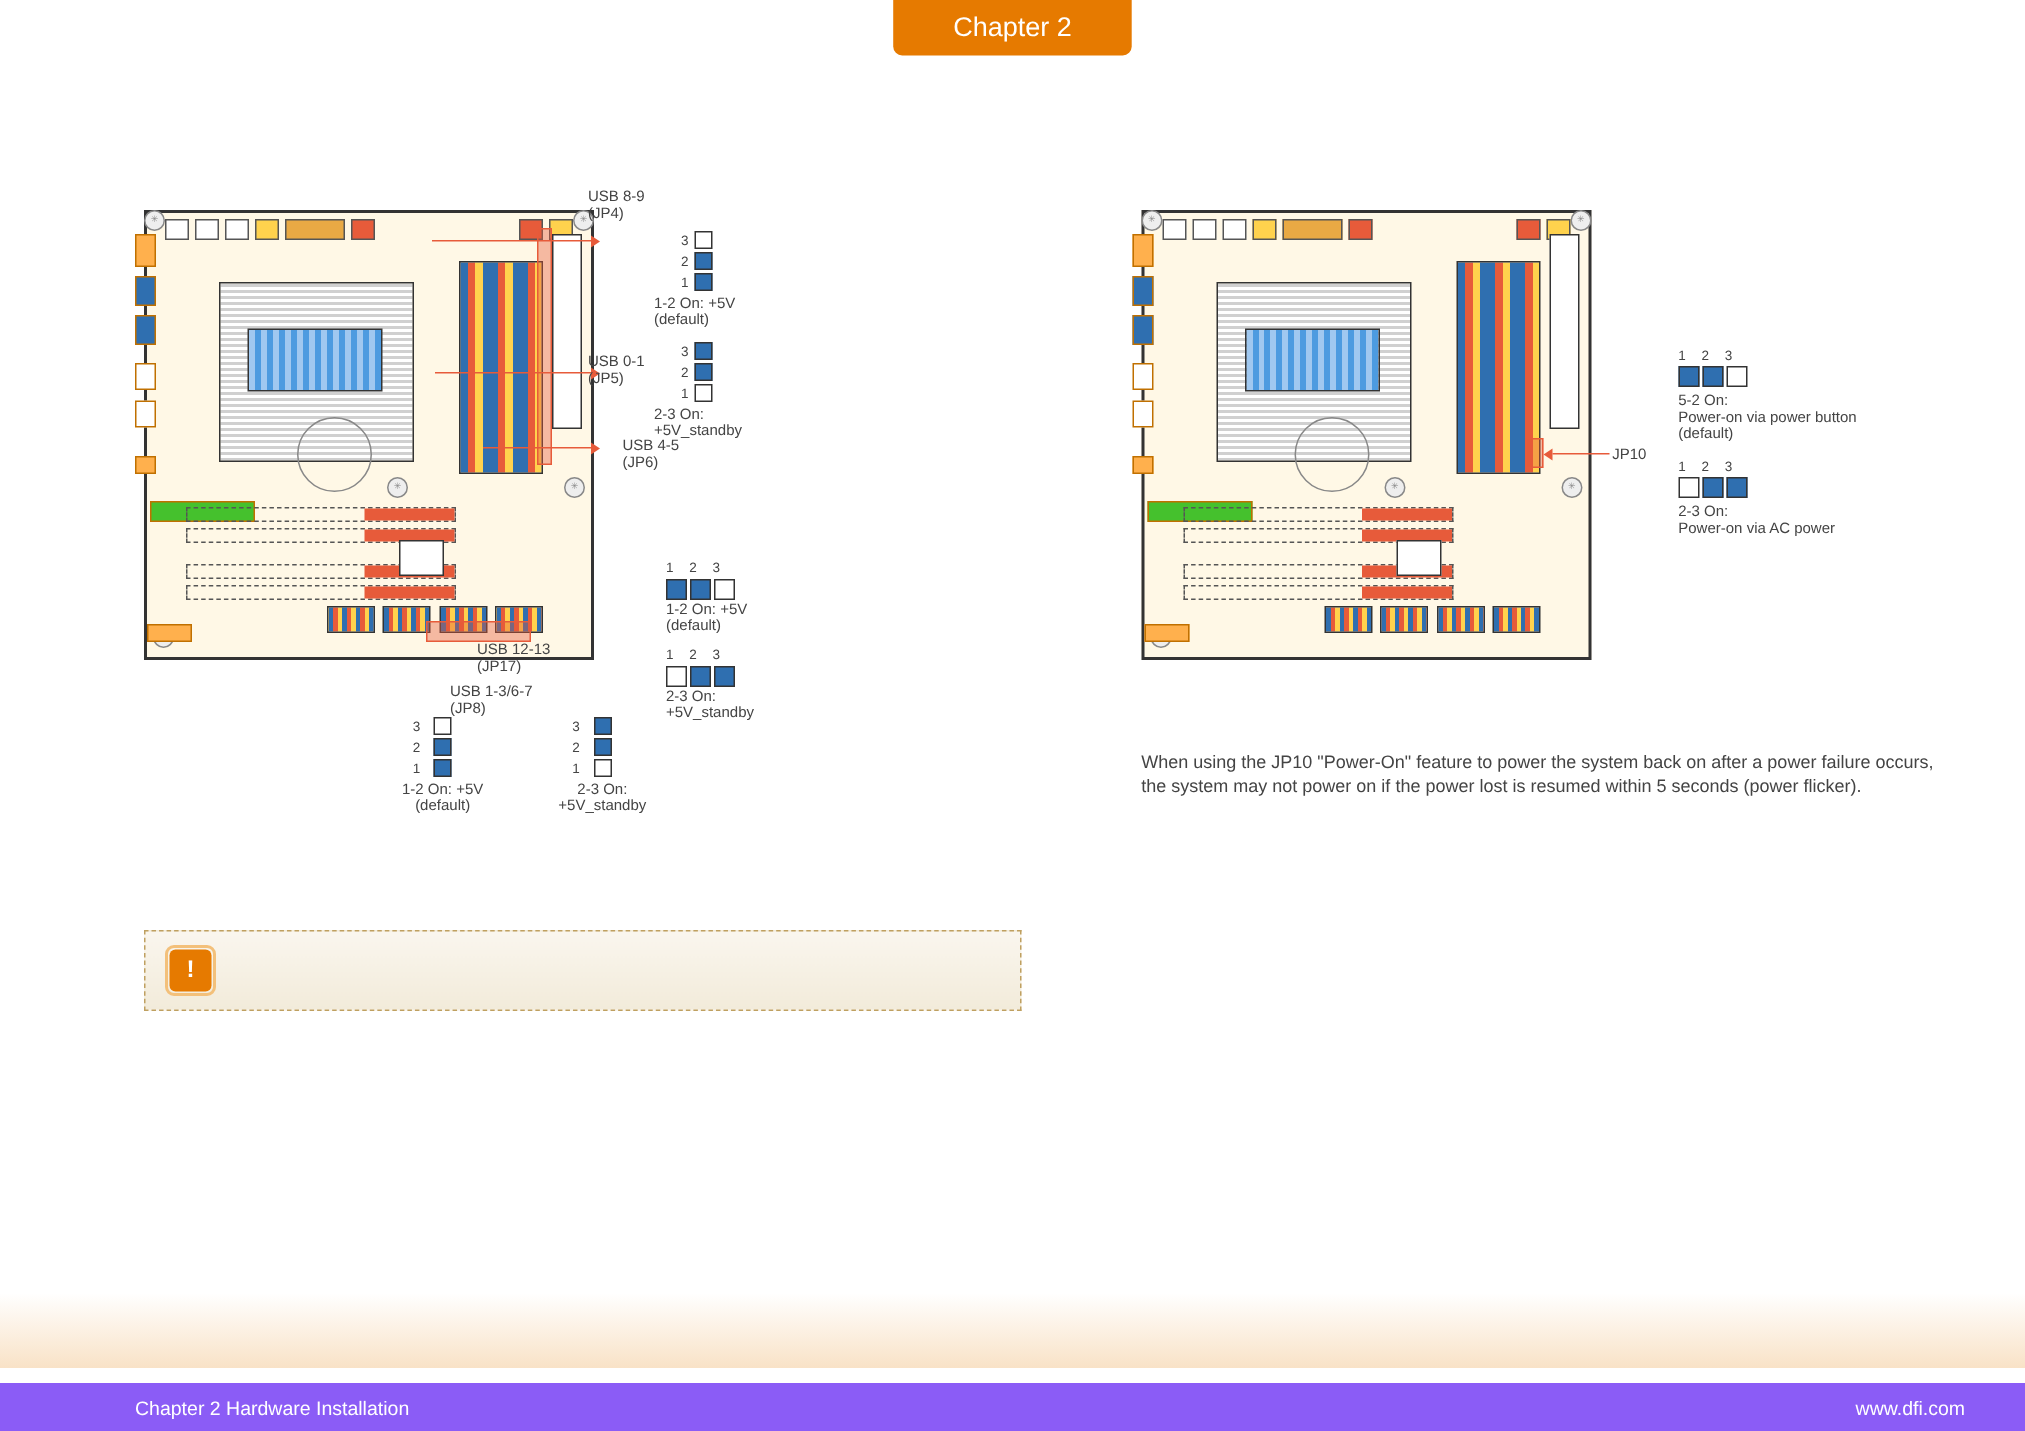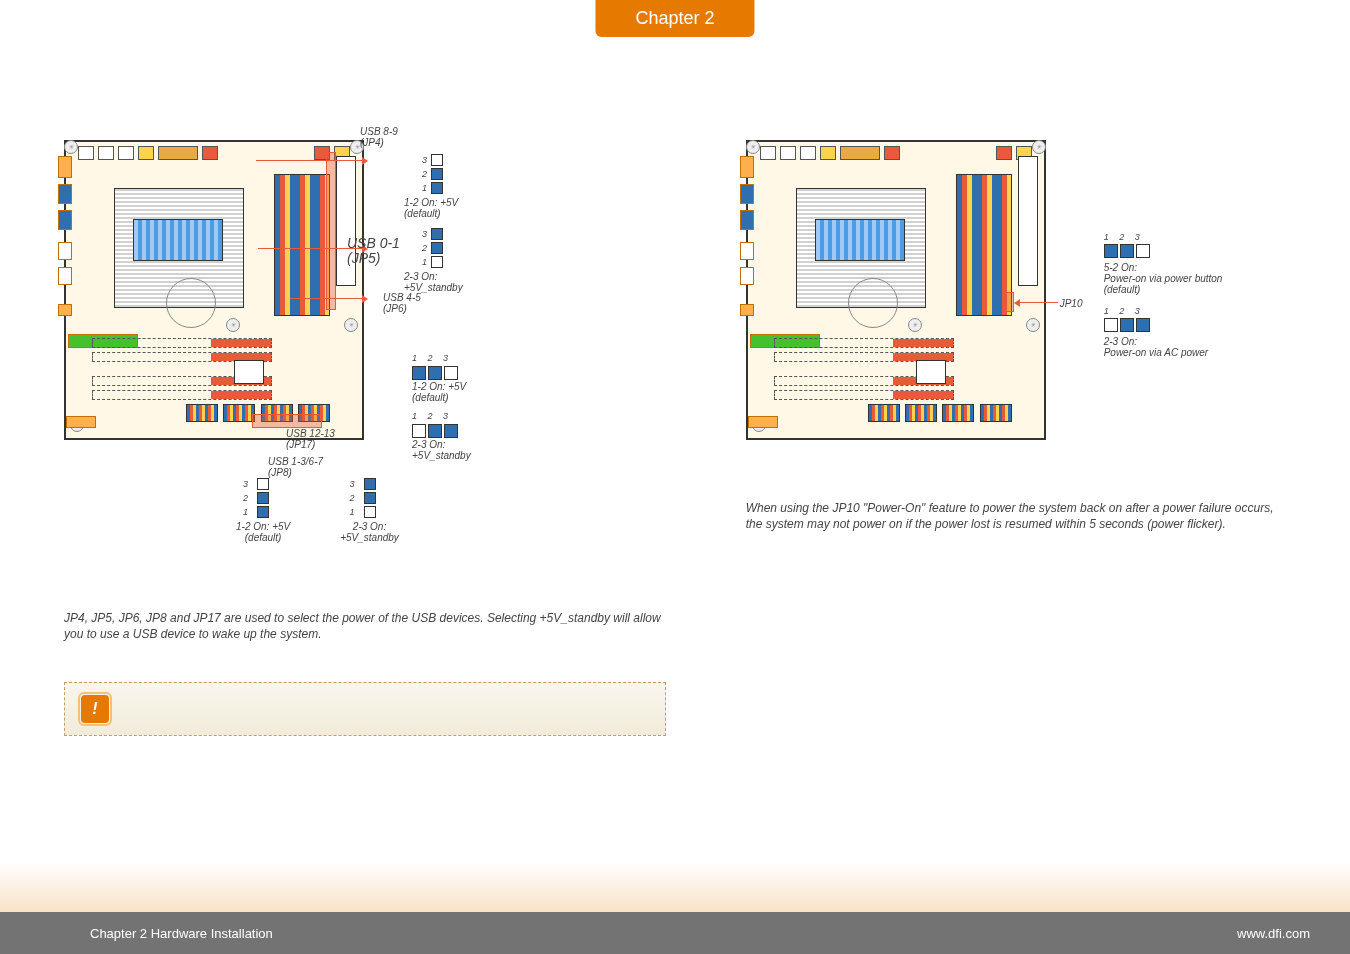--- a/index.html
+++ b/index.html
@@ -22,23 +22,22 @@
     font-size: 18px;
     padding: 8px 40px;
     border-radius: 0 0 6px 6px;
   }
   .page {
     position: absolute;
     top: 60px;
     left: 0; right: 0;
     bottom: 60px;
     display: flex;
-    padding: 80px 60px 40px 64px;
+    padding: 80px 60px 40px 96px;
     gap: 80px;
-    font-style: italic;
   }
   .col {
     flex: 1;
     font-size: 12px;
     color: #444;
     line-height: 1.35;
   }
   .col-left { flex: 1.05; }
   .col-right { flex: 0.95; }
 
@@ -112,29 +111,29 @@
 
   
   .pins-v { display: flex; flex-direction: column; gap: 2px; }
   .pins-v .pin { width: 12px; height: 12px; border: 1px solid #333; }
   .pins-h { display: flex; gap: 2px; }
   .pins-h .pin { width: 14px; height: 14px; border: 1px solid #333; }
   .pin.on { background: #2f6fb0; }
   .pin.off { background: #fff; }
 
   .pin-label { font-size: 10px; color: #444; line-height: 1.1; }
-  .pin-num { font-size: 9px; letter-spacing: 4px; color: #444; }
+  .pin-num { font-size: 9px; letter-spacing: 4px; color: #444; margin-top: 20px; }
   .pin-num-v { font-size: 9px; color: #444; display: flex; flex-direction: column; gap: 2px; line-height: 12px; }
 
   
   .usb89-label { position: absolute; left: 296px; top: -14px; font-size: 10px; line-height: 1.1; }
   .usb89-pins { position: absolute; left: 358px; top: 14px; display: flex; gap: 4px; }
   .usb89-text { position: absolute; left: 340px; top: 58px; font-size: 10px; line-height: 1.05; }
 
-  .usb01-label { position: absolute; left: 283px; top: 96px; font-size: 14px; line-height: 1.1; }
+  .usb01-label { position: absolute; left: 296px; top: 96px; font-size: 10px; line-height: 1.1; }
   .usb01-pins { position: absolute; left: 358px; top: 88px; display: flex; gap: 4px; }
   .usb01-text { position: absolute; left: 340px; top: 132px; font-size: 10px; line-height: 1.05; }
 
   .usb45-label { position: absolute; left: 296px; top: 152px; font-size: 10px; line-height: 1.1; margin-left: 23px; }
 
   .usb1213-label { position: absolute; left: 222px; top: 288px; font-size: 10px; line-height: 1.1; }
   .usbh-group1 { position: absolute; left: 348px; top: 212px; }
   .usbh-group2 { position: absolute; left: 348px; top: 270px; }
   .usbh-group1 .pin-num, .usbh-group2 .pin-num { display: block; margin-bottom: 2px; }
   .usbh-text { font-size: 10px; line-height: 1.05; margin-top: 2px; }
@@ -201,22 +200,22 @@
   
   .footer-wave {
     position: absolute;
     left: 0; right: 0; bottom: 42px;
     height: 50px;
     background: linear-gradient(to top, rgba(230,140,30,0.25), rgba(230,140,30,0));
   }
   .footer {
     position: absolute;
     left: 0; right: 0; bottom: 0;
-    height: 42px;
-    background: #737373;
+    height: 32px;
+    background: #8b5cf6;
     color: #fff;
     font-size: 13px;
     display: flex;
     align-items: center;
     justify-content: space-between;
     padding: 0 40px 0 90px;
   }
 </style>
 </head>
 <body>
@@ -378,21 +377,20 @@
               <div class="pin on"></div>
               <div class="pin off"></div>
             </div>
           </div>
           <div class="below-text pin-label" style="white-space:pre;">2-3 On:
 +5V_standby</div>
         </div>
       </div>
     </div>
 
-    <p class="para">JP4, JP5, JP6, JP8 and JP17 are used to select the power of the USB devices. Selecting +5V_standby will allow you to use a USB device to wake up the system.</p>
 
     <div class="important">
       <div class="important-icon">!</div>
     </div>
   </div>
 
   <div class="col col-right">
     <div class="board-wrap board-right" style="height:330px;">
       <div class="board">
         <div class="mount mt-tl">✳</div>

